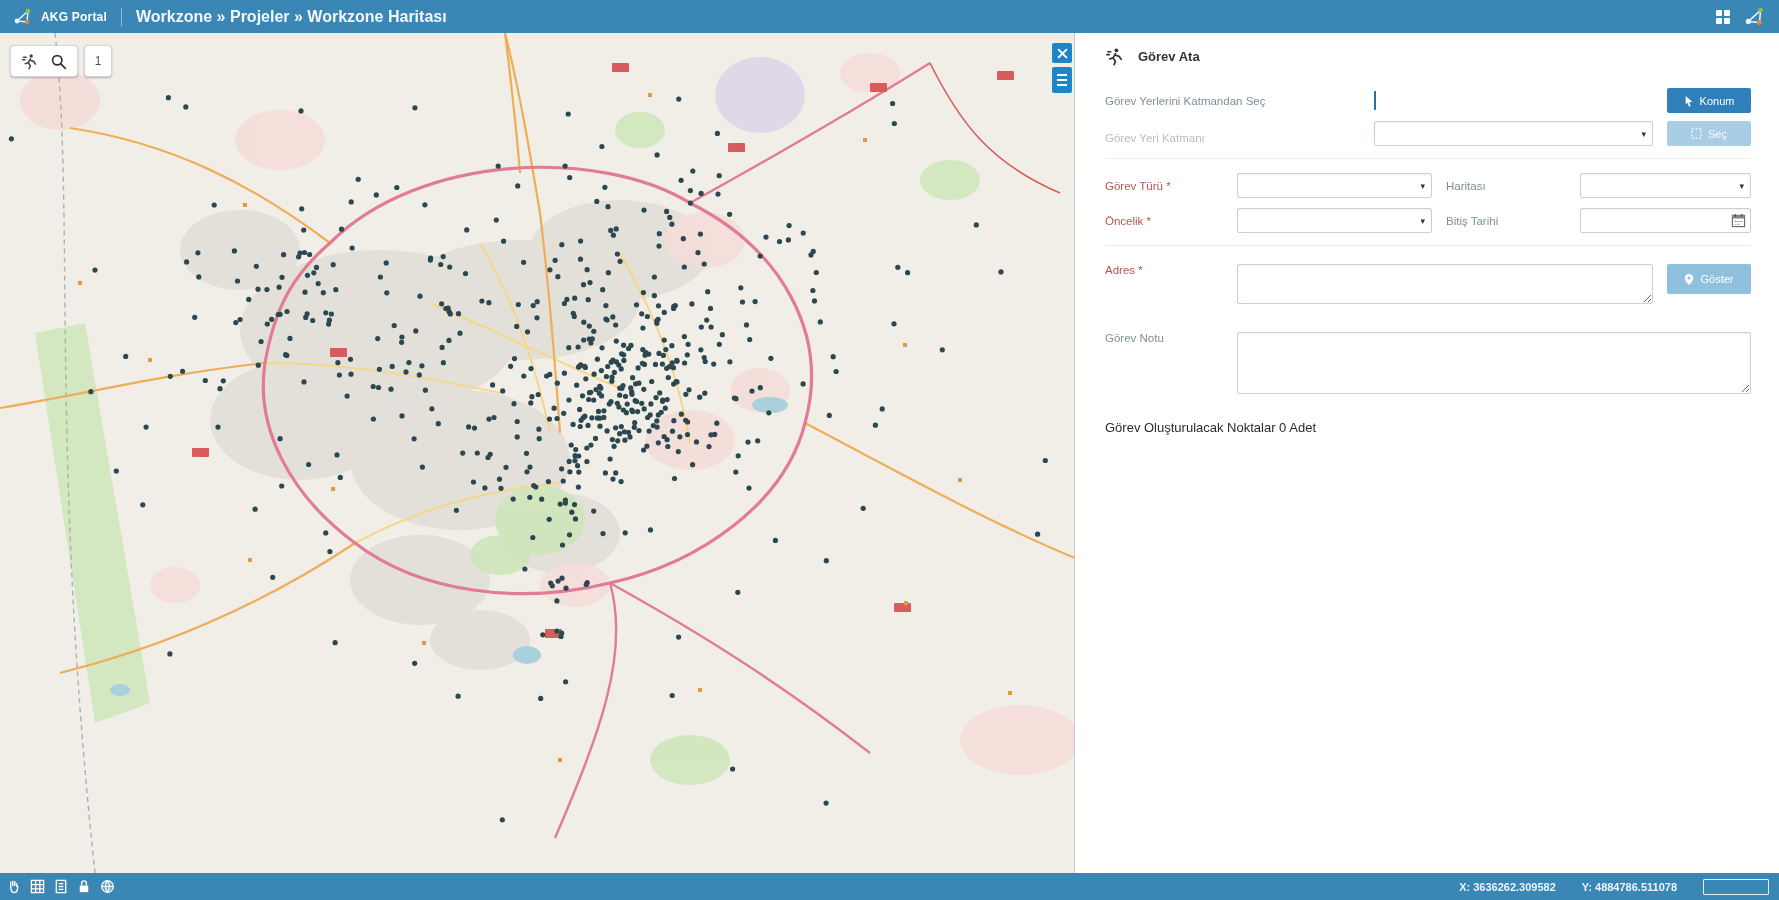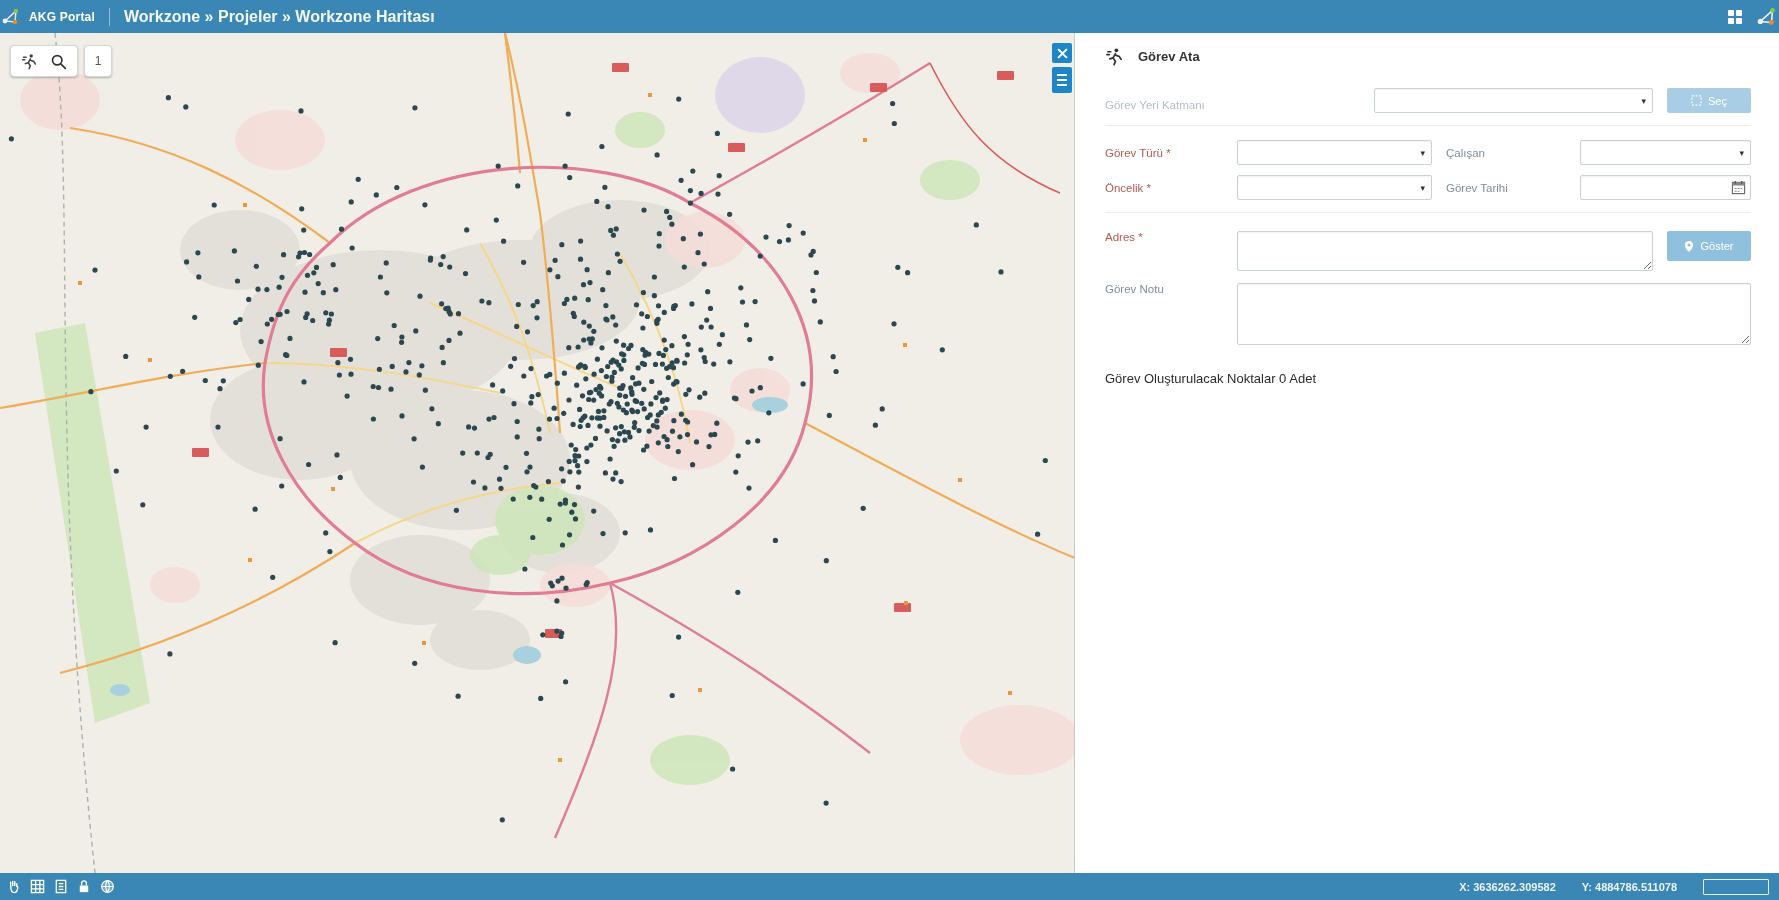--- a/index.html
+++ b/index.html
@@ -2,21 +2,21 @@
 <html style="--topbar: #3a86b5; --close_btn: #1e86c7; --accent: #2e7fba; --disabled: #a9cde5; --light_btn: #8fc0de; --checkbox: #2980b9; --required: #b4574f; --label: #7f8f9a; --label_muted: #b3bec6; --border: #c6d3cf; --map_bg: #f1eee7; --urban: #e2dfd9; --pink_area: #f5dcd8; --green_area: #cfe6bb; --water: #a9d0dd; --lavender: #ddd5e8; --pink_road: #e17c95; --orange_road: #f0ad58; --yellow_road: #f5d78a; --red_badge: #d85c5c; --dot: #2b4850; --accent_point: #e8973d;"><head>
 <meta charset="utf-8">
 <style>
   * { margin:0; padding:0; box-sizing:border-box; }
   html,body { width:1779px; height:900px; overflow:hidden; background:#fff;
     font-family:"Liberation Sans", sans-serif; }
   .app { width:1779px; height:900px; display:flex; flex-direction:column; }
 
   
   .topbar { height:33px; background:var(--topbar,#3a86b5); display:flex; align-items:center;
-    padding:0 2px; color:#fff; flex:0 0 auto; }
+    padding:0 14px; color:#fff; flex:0 0 auto; }
   .brand { display:flex; align-items:center; gap:9px; }
   .brand-name { font-size:12px; font-weight:bold; letter-spacing:.2px; }
   .tb-divider { width:1px; height:18px; background:rgba(255,255,255,.45); margin:0 14px; }
   .breadcrumb { font-size:16px; font-weight:bold; color:#f2f8fc; }
   .tb-right { margin-left:auto; display:flex; align-items:center; gap:14px; }
   .icon-btn { display:inline-flex; align-items:center; justify-content:center; cursor:pointer; }
 
   
   .main { flex:1 1 auto; display:flex; min-height:0; }
 
@@ -85,21 +85,21 @@
   .btn.light { background:var(--light_btn,#8fc0de); height:30px; }
 
   .divider { border:none; border-top:1px solid #ececec; margin:12px 0 14px; }
 
   .pairgrid { display:grid; grid-template-columns:118px 195px 120px 1fr; column-gap:14px;
     row-gap:10px; align-items:center; }
 
   .adresgrid { display:grid; grid-template-columns:118px 1fr 84px; column-gap:14px;
     align-items:start; margin-top:18px; }
   .notugrid { display:grid; grid-template-columns:118px 1fr; column-gap:14px;
-    align-items:start; margin-top:12px; }
+    align-items:start; margin-top:28px; }
   textarea { border:1px solid var(--border,#c6d3cf); border-radius:2px; width:100%;
     font-family:"Liberation Sans", sans-serif; font-size:12px; padding:4px;
     box-shadow:inset 0 1px 2px rgba(0,0,0,.05); }
   textarea.adres { height:40px; max-width:434px; }
   textarea.notu { height:62px; }
 
   .olustur-row { display:flex; justify-content:flex-end; margin-top:8px; }
   .olustur-row .btn { width:88px; height:26px; }
   .summary { margin-top:26px; font-size:13px; font-weight:normal; color:#2b2b2b; }
 
@@ -829,43 +829,53 @@
             <circle cx="12" cy="3.5" r="2" fill="#333" stroke="none"></circle>
             <path d="M11 7 L8.5 11.5 L11 15 L9.5 18.5"></path>
             <path d="M8.5 11.5 L5 12.5"></path>
             <path d="M11 8.5 L15 10 L17 13"></path>
             <path d="M3 5 h3 M2 8 h2.5"></path>
           </svg>
         </span>
         <span class="panel-title">Görev Ata</span>
       </div>
 
+      <div class="prow">
+        <label>Görev Yerlerini Katmandan Seç</label>
+        <div><span class="checkbox"></span></div>
+        <button class="btn primary">
+          <svg width="10" height="12" viewBox="0 0 12 14">
+            <path d="M2 1 L10 8 L6.2 8.4 L8 13 L6 13.8 L4.2 9.2 L2 11 Z" fill="#fff"></path>
+          </svg>
+          <span>Konum</span>
+        </button>
+      </div>
 
       <div class="prow">
         <label class="muted">Görev Yeri Katmanı</label>
         <div class="select"></div>
         <button class="btn disabled">
           <svg width="11" height="11" viewBox="0 0 12 12">
             <rect x="1" y="1" width="10" height="10" fill="none" stroke="#fff" stroke-width="1.4" stroke-dasharray="2 2"></rect>
           </svg>
           <span>Seç</span>
         </button>
       </div>
 
       <hr class="divider">
 
       <div class="pairgrid">
         <label class="req">Görev Türü *</label>
         <div class="select"></div>
-        <label>Çalışan</label>
+        <label>Haritası</label>
         <div class="select"></div>
 
         <label class="req">Öncelik *</label>
         <div class="select"></div>
-        <label>Görev Tarihi</label>
+        <label>Bitiş Tarihi</label>
         <div class="datefield">
           <span class="cal">
             <svg width="15" height="15" viewBox="0 0 16 16">
               <rect x="1.5" y="2.5" width="13" height="12" fill="#fff" stroke="#666" stroke-width="1.2"></rect>
               <rect x="1.5" y="2.5" width="13" height="3.4" fill="#888"></rect>
               <path d="M4.5 1 v3 M11.5 1 v3" stroke="#555" stroke-width="1.4"></path>
               <path d="M4 9 h2 M7 9 h2 M10 9 h2 M4 12 h2 M7 12 h2" stroke="#888" stroke-width="1.2"></path>
             </svg>
           </span>
         </div>

